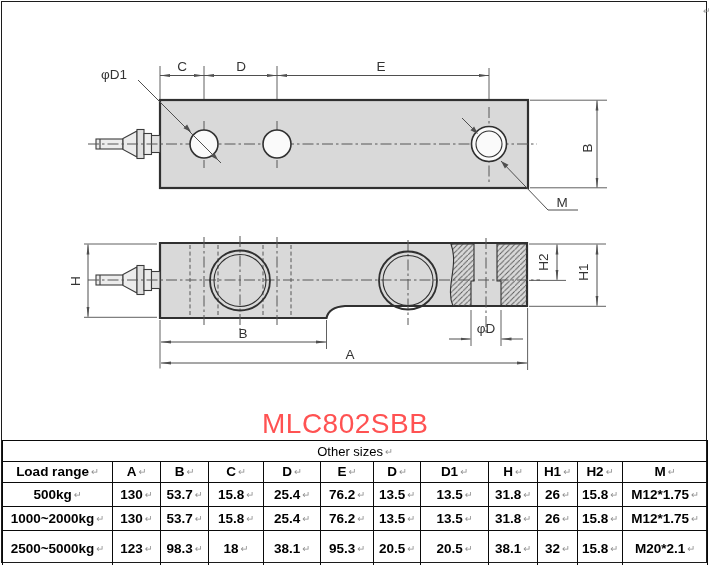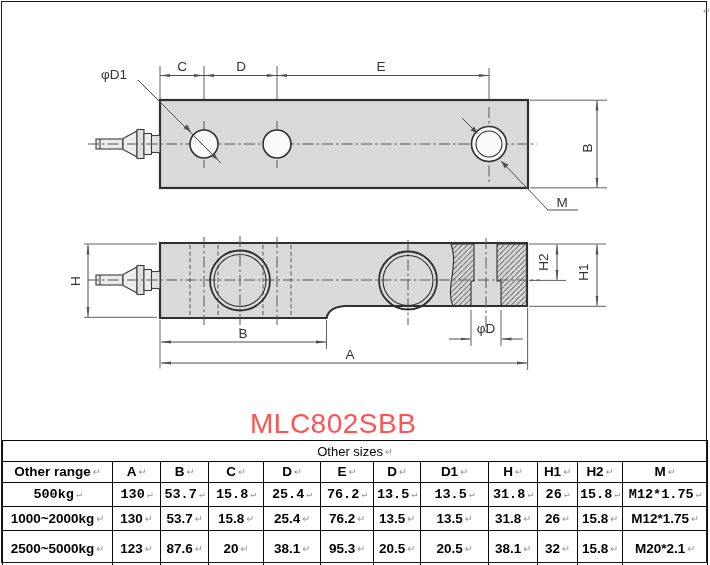--- a/index.html
+++ b/index.html
@@ -1,30 +1,30 @@
 <!DOCTYPE html>
 <html><head>
 <meta charset="utf-8">
 <style>
   html,body{margin:0;padding:0;background:#fff;}
   .page{position:relative;width:710px;height:565px;background:#ffffff;
         font-family:"Liberation Sans",sans-serif;overflow:hidden;}
   .frame{position:absolute;left:1px;top:1px;width:704px;height:560px;
          border:1.6px solid #1c1c1c;}
   svg.draw{position:absolute;left:0;top:0;}
-  .title{position:absolute;left:250px;top:410px;font-size:28px;line-height:1;
+  .title{position:absolute;left:262px;top:410px;font-size:28px;line-height:1;
          letter-spacing:.5px;color:#ff5252;font-weight:400;}
   .ret-top{position:absolute;left:703px;top:6px;color:#9a9a9a;font-size:9px;}
   table.tbl{position:absolute;left:2px;top:440px;width:705px;
             border-collapse:collapse;table-layout:fixed;}
   table.tbl td{border:1.5px solid #0a0a0a;text-align:center;vertical-align:middle;
                font-weight:bold;font-size:13.5px;color:#000;padding:0 1px;
                line-height:1;white-space:nowrap;overflow:hidden;margin-top:36px;}
   tr.r0 td{font-weight:normal;font-size:13px;}
-  tr.r0{height:21px;} tr.r1{height:21px;} tr.r2{height:24px;font-family:Liberation Mono, monospace;}
+  tr.r0{height:21px;} tr.r1{height:21px;} tr.r2{height:24px;}
   tr.r3{height:24px;} tr.r4{height:36px;}
   .crlf{color:#909090;font-size:9.5px;font-weight:normal;margin-left:2px;
         position:relative;top:-1px;}
   text.dim{font-size:13.5px;fill:#333;font-family:"Liberation Sans",sans-serif;}
 </style>
 </head>
 <body>
 
 <div class="page">
   <div class="frame"></div>
@@ -186,21 +186,21 @@
         <col style="width:49px">
       <col style="width:40px">
         <col style="width:45px">
         <col style="width:85px">
     </colgroup>
     <tbody>
         <tr class="r0">
           <td colspan="12"><span>Other sizes</span><span class="crlf">↵</span></td>
         </tr>
         <tr class="r1">
-          <td><span>Other range</span><span class="crlf">↵</span></td>
+          <td><span>Load range</span><span class="crlf">↵</span></td>
           <td><span>A</span><span class="crlf">↵</span></td>
           <td><span>B</span><span class="crlf">↵</span></td>
           <td><span>C</span><span class="crlf">↵</span></td>
           <td><span>D</span><span class="crlf">↵</span></td>
           <td><span>E</span><span class="crlf">↵</span></td>
           <td><span>D</span><span class="crlf">↵</span></td>
           <td><span>D1</span><span class="crlf">↵</span></td>
           <td><span>H</span><span class="crlf">↵</span></td>
           <td><span>H1</span><span class="crlf">↵</span></td>
           <td><span>H2</span><span class="crlf">↵</span></td>
@@ -230,22 +230,22 @@
           <td><span>13.5</span><span class="crlf">↵</span></td>
           <td><span>13.5</span><span class="crlf">↵</span></td>
           <td><span>31.8</span><span class="crlf">↵</span></td>
           <td><span>26</span><span class="crlf">↵</span></td>
           <td><span>15.8</span><span class="crlf">↵</span></td>
           <td><span>M12*1.75</span><span class="crlf">↵</span></td>
         </tr>
         <tr class="r4">
           <td><span>2500~5000kg</span><span class="crlf">↵</span></td>
           <td><span>123</span><span class="crlf">↵</span></td>
-          <td><span>87.6</span><span class="crlf">↵</span></td>
-          <td><span>20</span><span class="crlf">↵</span></td>
+          <td><span>98.3</span><span class="crlf">↵</span></td>
+          <td><span>18</span><span class="crlf">↵</span></td>
           <td><span>38.1</span><span class="crlf">↵</span></td>
           <td><span>95.3</span><span class="crlf">↵</span></td>
           <td><span>20.5</span><span class="crlf">↵</span></td>
           <td><span>20.5</span><span class="crlf">↵</span></td>
           <td><span>38.1</span><span class="crlf">↵</span></td>
           <td><span>32</span><span class="crlf">↵</span></td>
           <td><span>15.8</span><span class="crlf">↵</span></td>
           <td><span>M20*2.1</span><span class="crlf">↵</span></td>
         </tr>
       </tbody>

